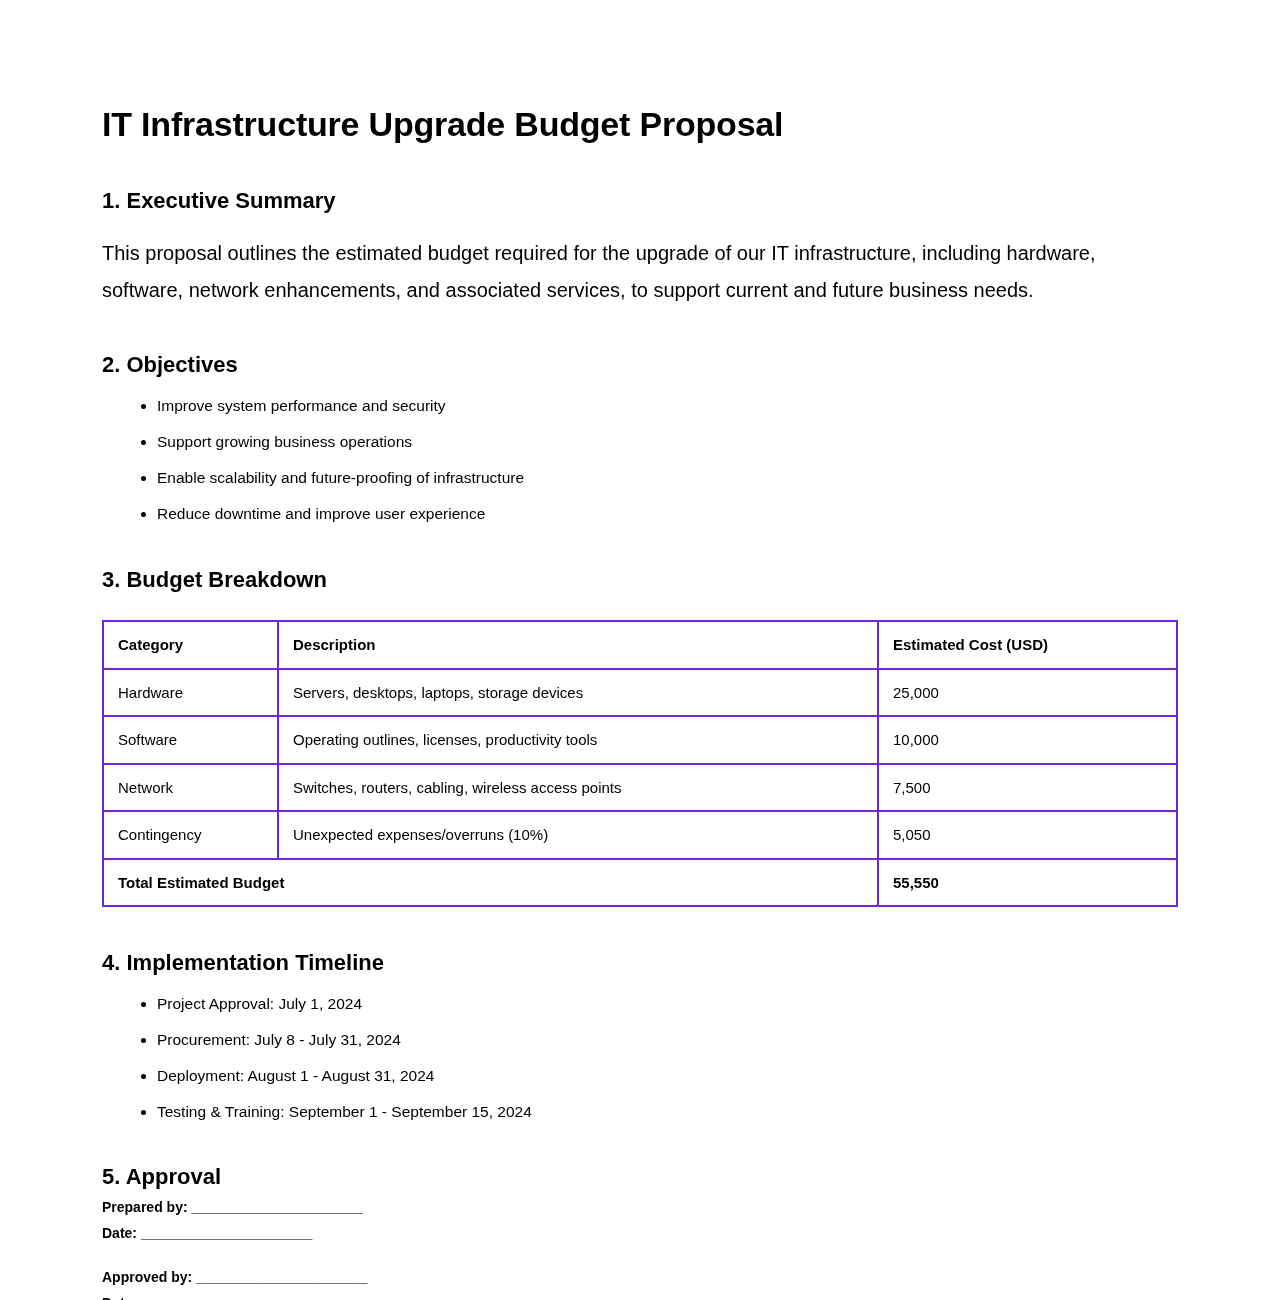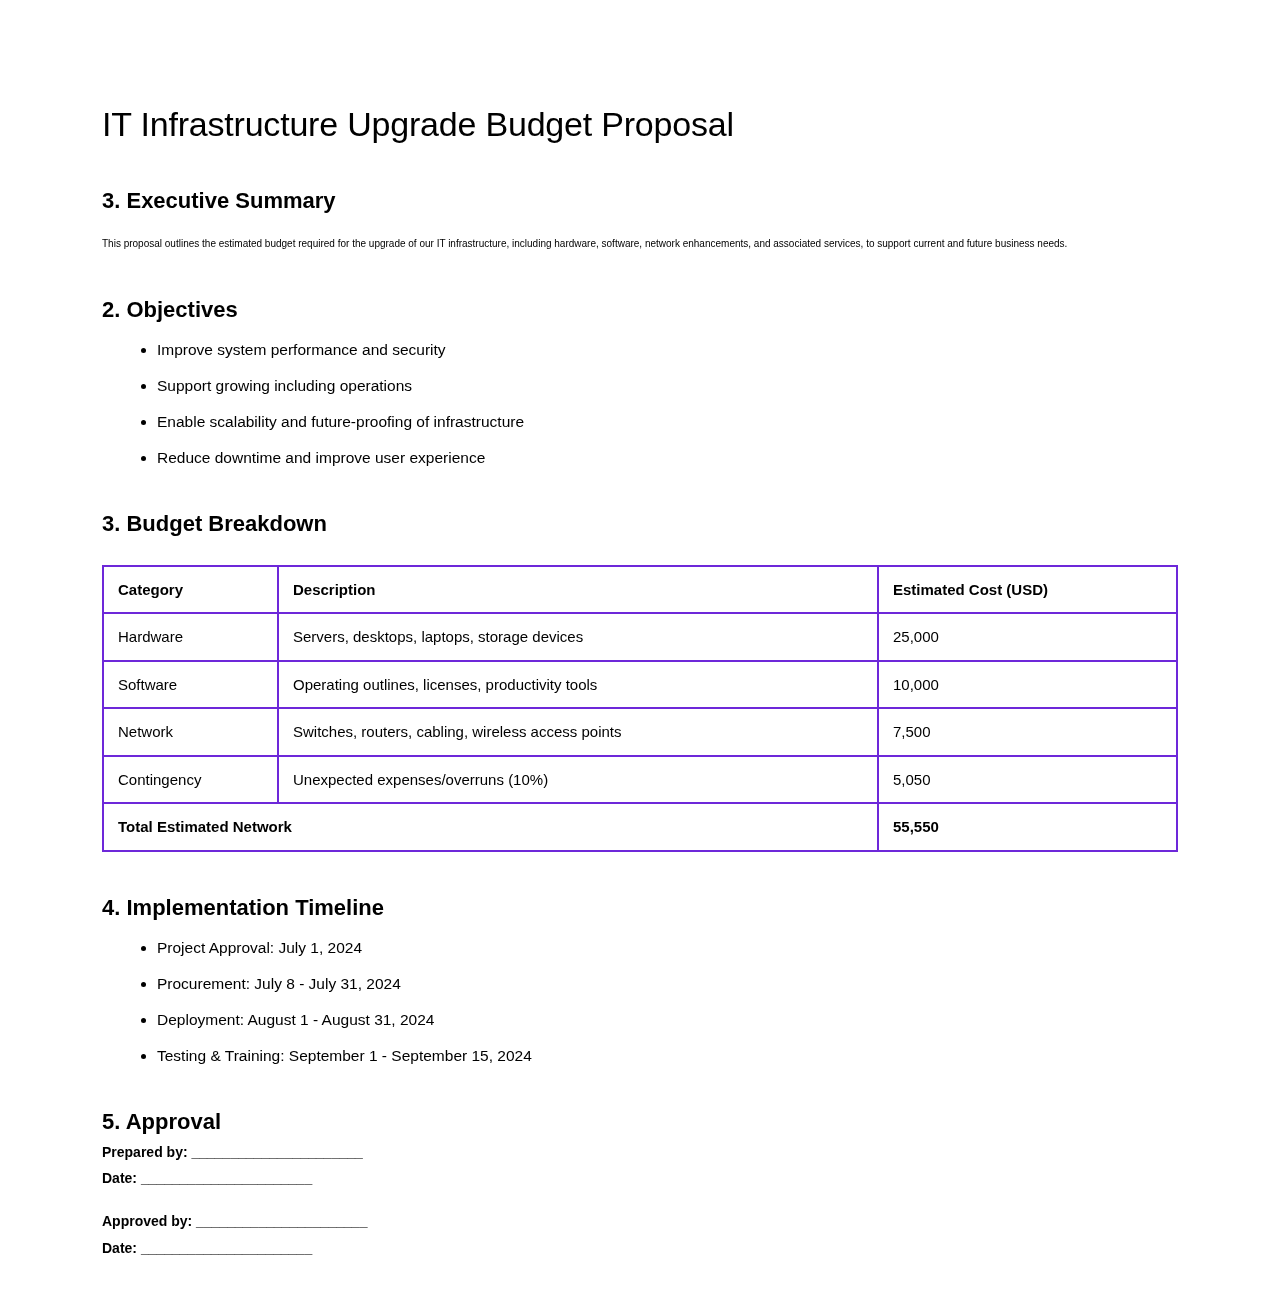--- a/index.html
+++ b/index.html
@@ -14,33 +14,33 @@
     font-family: "Liberation Sans", sans-serif;
     color: #000000;
     overflow: hidden;
   }
   .page {
     padding: 104px 100px 0 102px;
     box-sizing: border-box;
   }
   h1.doc-title {
     font-size: 34px;
-    font-weight: normal;
+    font-weight: bold;
     line-height: 1.2;
     margin: 0 0 0 0;
     letter-spacing: -0.2px;
   }
   h2.section-title {
     font-size: 22px;
     font-weight: bold;
     margin: 42px 0 0 0;
     line-height: 1.3;
   }
   p.body-text {
-    font-size: 10px;
+    font-size: 20px;
     line-height: 1.85;
     margin: 20px 0 2px 0;
     max-width: 1075px;
   }
   ul.bullets {
     margin: 16px 0 0 0;
     padding-left: 38px;
     list-style-type: disc;
   }
   ul.bullets li {
@@ -85,27 +85,27 @@
   }
   .sig-gap { height: 17px; }
 </style>
 </head>
 <body>
 
 <div class="page">
 
   <h1 class="doc-title">IT Infrastructure Upgrade Budget Proposal</h1>
 
-  <h2 class="section-title">3. Executive Summary</h2>
+  <h2 class="section-title">1. Executive Summary</h2>
   <p class="body-text">This proposal outlines the estimated budget required for the upgrade of our IT infrastructure, including hardware, software, network enhancements, and associated services, to support current and future business needs.</p>
 
   <h2 class="section-title">2. Objectives</h2>
   <ul class="bullets">
     <li>Improve system performance and security</li>
-    <li>Support growing including operations</li>
+    <li>Support growing business operations</li>
     <li>Enable scalability and future-proofing of infrastructure</li>
     <li>Reduce downtime and improve user experience</li>
   </ul>
 
   <h2 class="section-title">3. Budget Breakdown</h2>
 
   <table class="budget">
     <colgroup>
       <col class="c-category">
       <col class="c-desc">
@@ -133,21 +133,21 @@
         <td>Network</td>
         <td>Switches, routers, cabling, wireless access points</td>
         <td>7,500</td>
       </tr>
       <tr>
         <td>Contingency</td>
         <td>Unexpected expenses/overruns (10%)</td>
         <td>5,050</td>
       </tr>
       <tr>
-        <td class="total-label" colspan="2">Total Estimated Network</td>
+        <td class="total-label" colspan="2">Total Estimated Budget</td>
         <td class="total-value">55,550</td>
       </tr>
     </tbody>
   </table>
 
   <h2 class="section-title">4. Implementation Timeline</h2>
   <ul class="bullets">
     <li>Project Approval: July 1, 2024</li>
     <li>Procurement: July 8 - July 31, 2024</li>
     <li>Deployment: August 1 - August 31, 2024</li>

